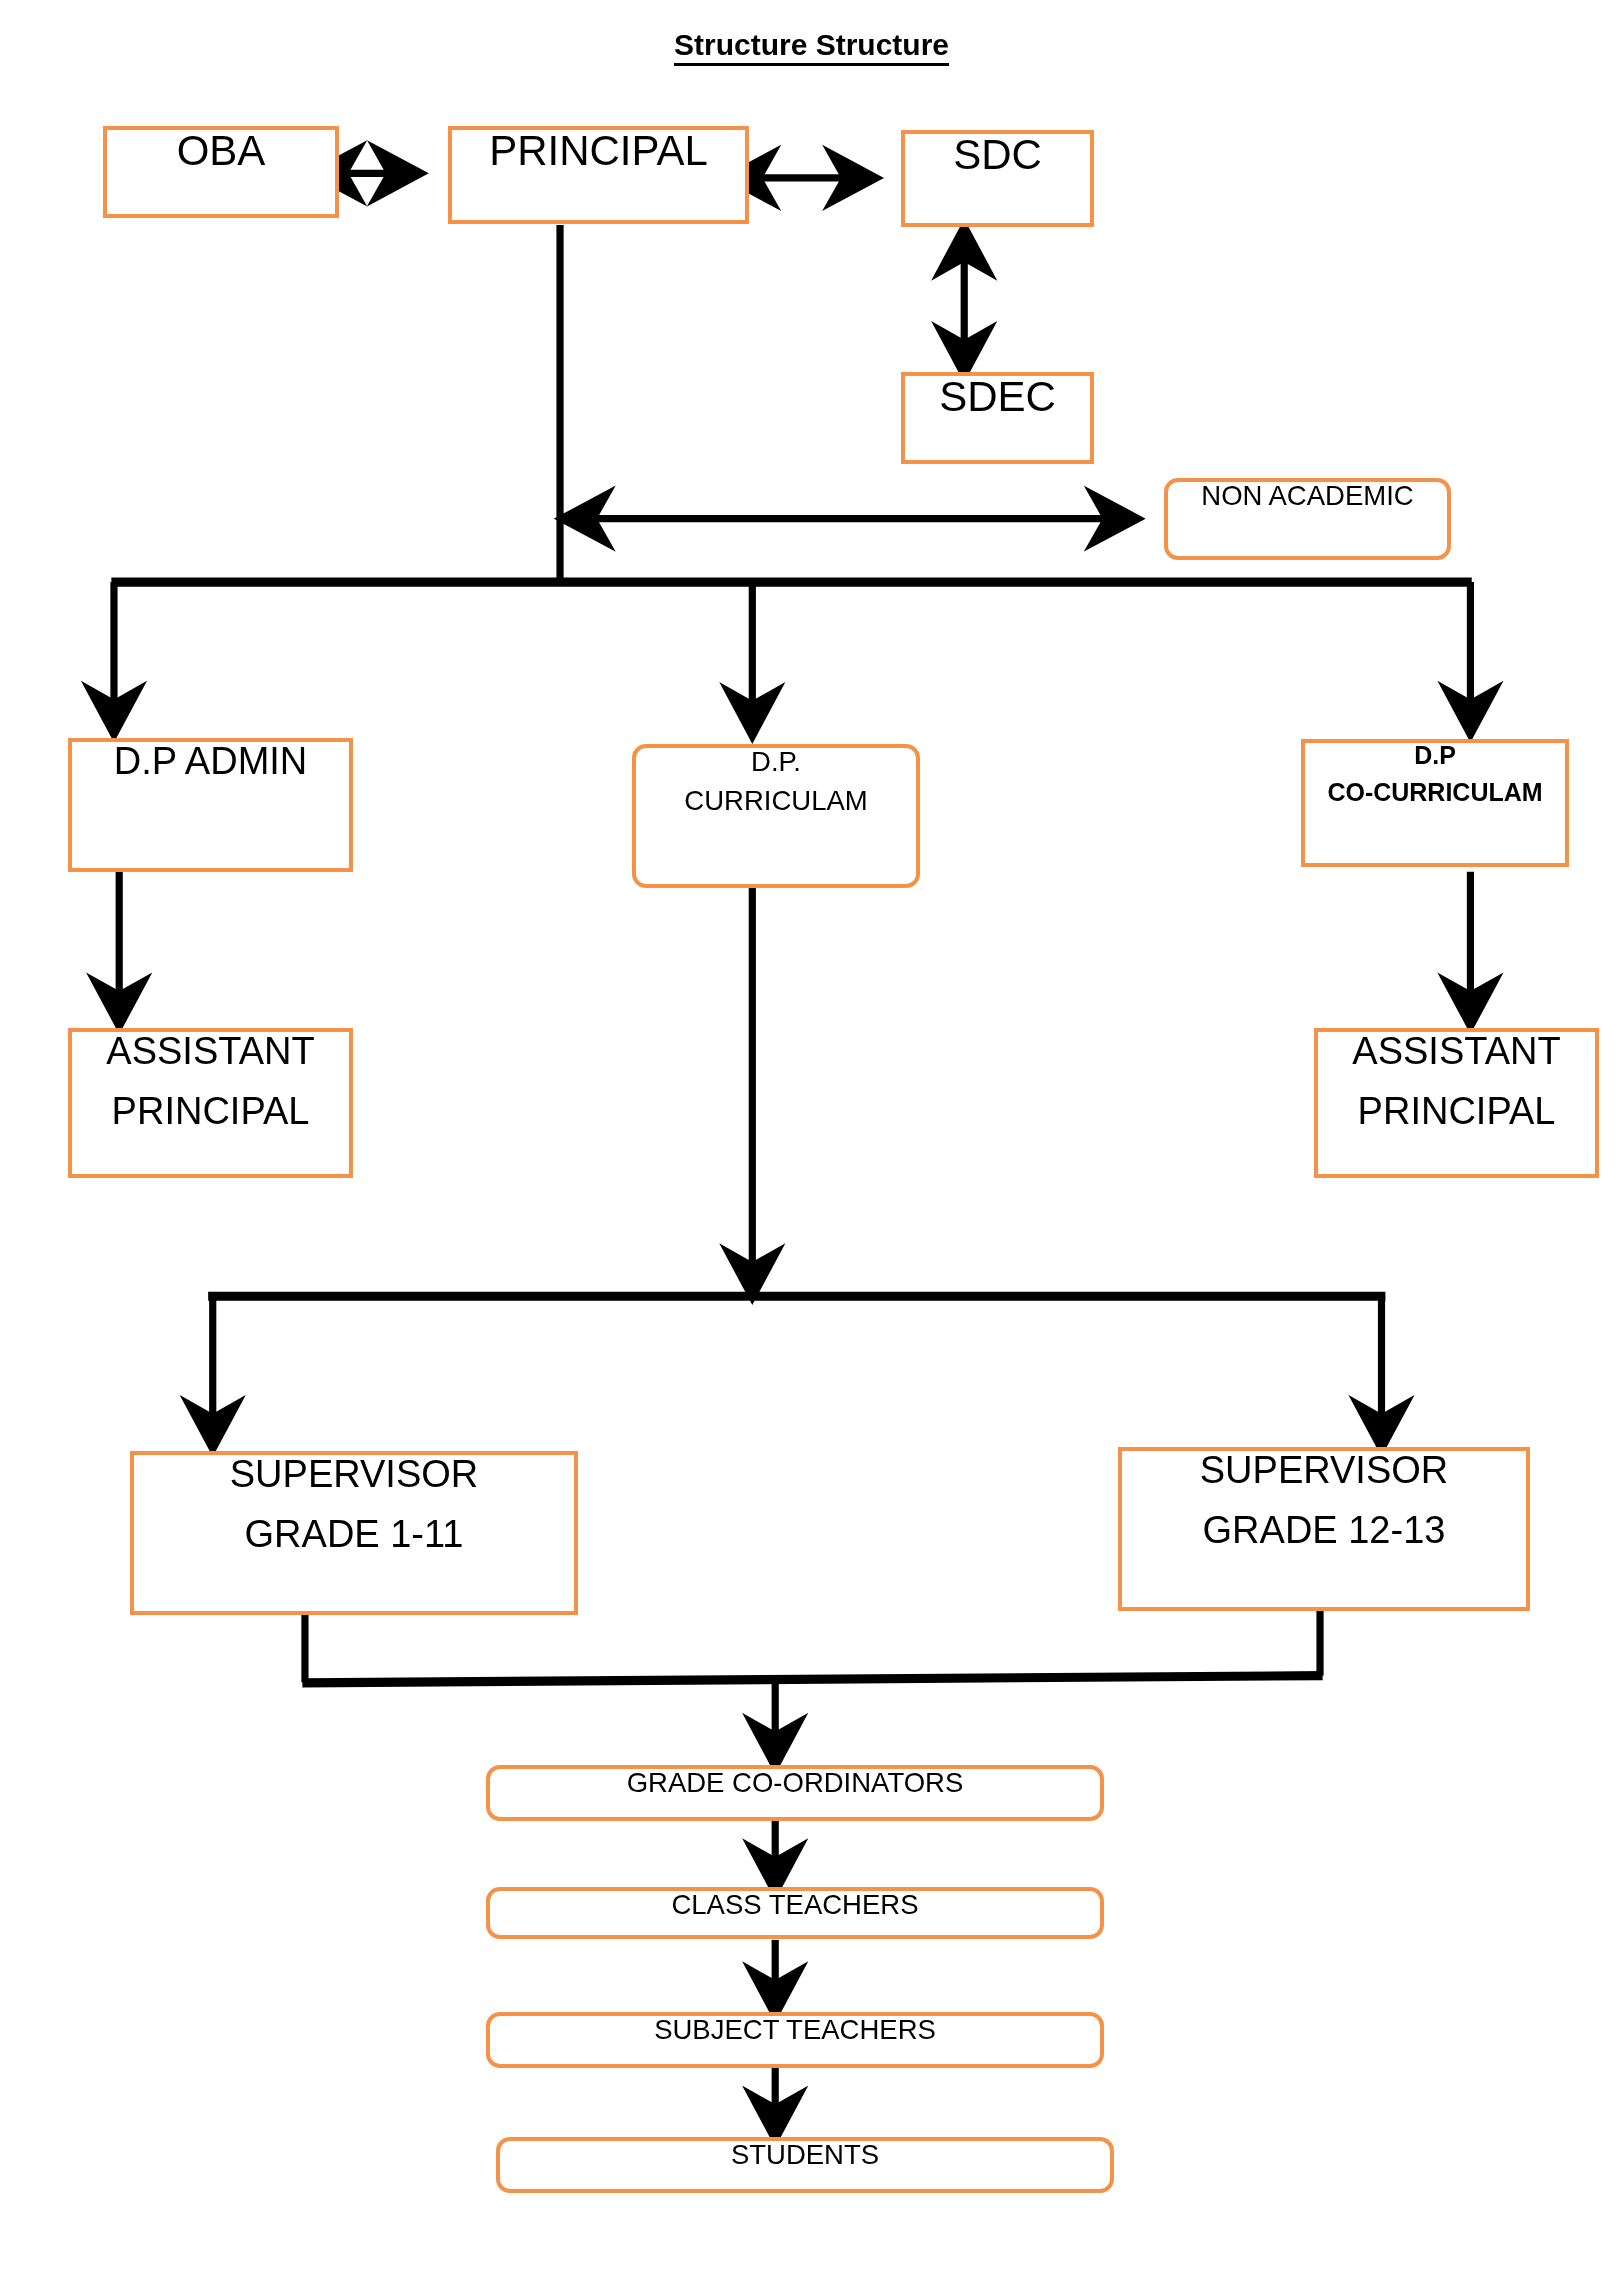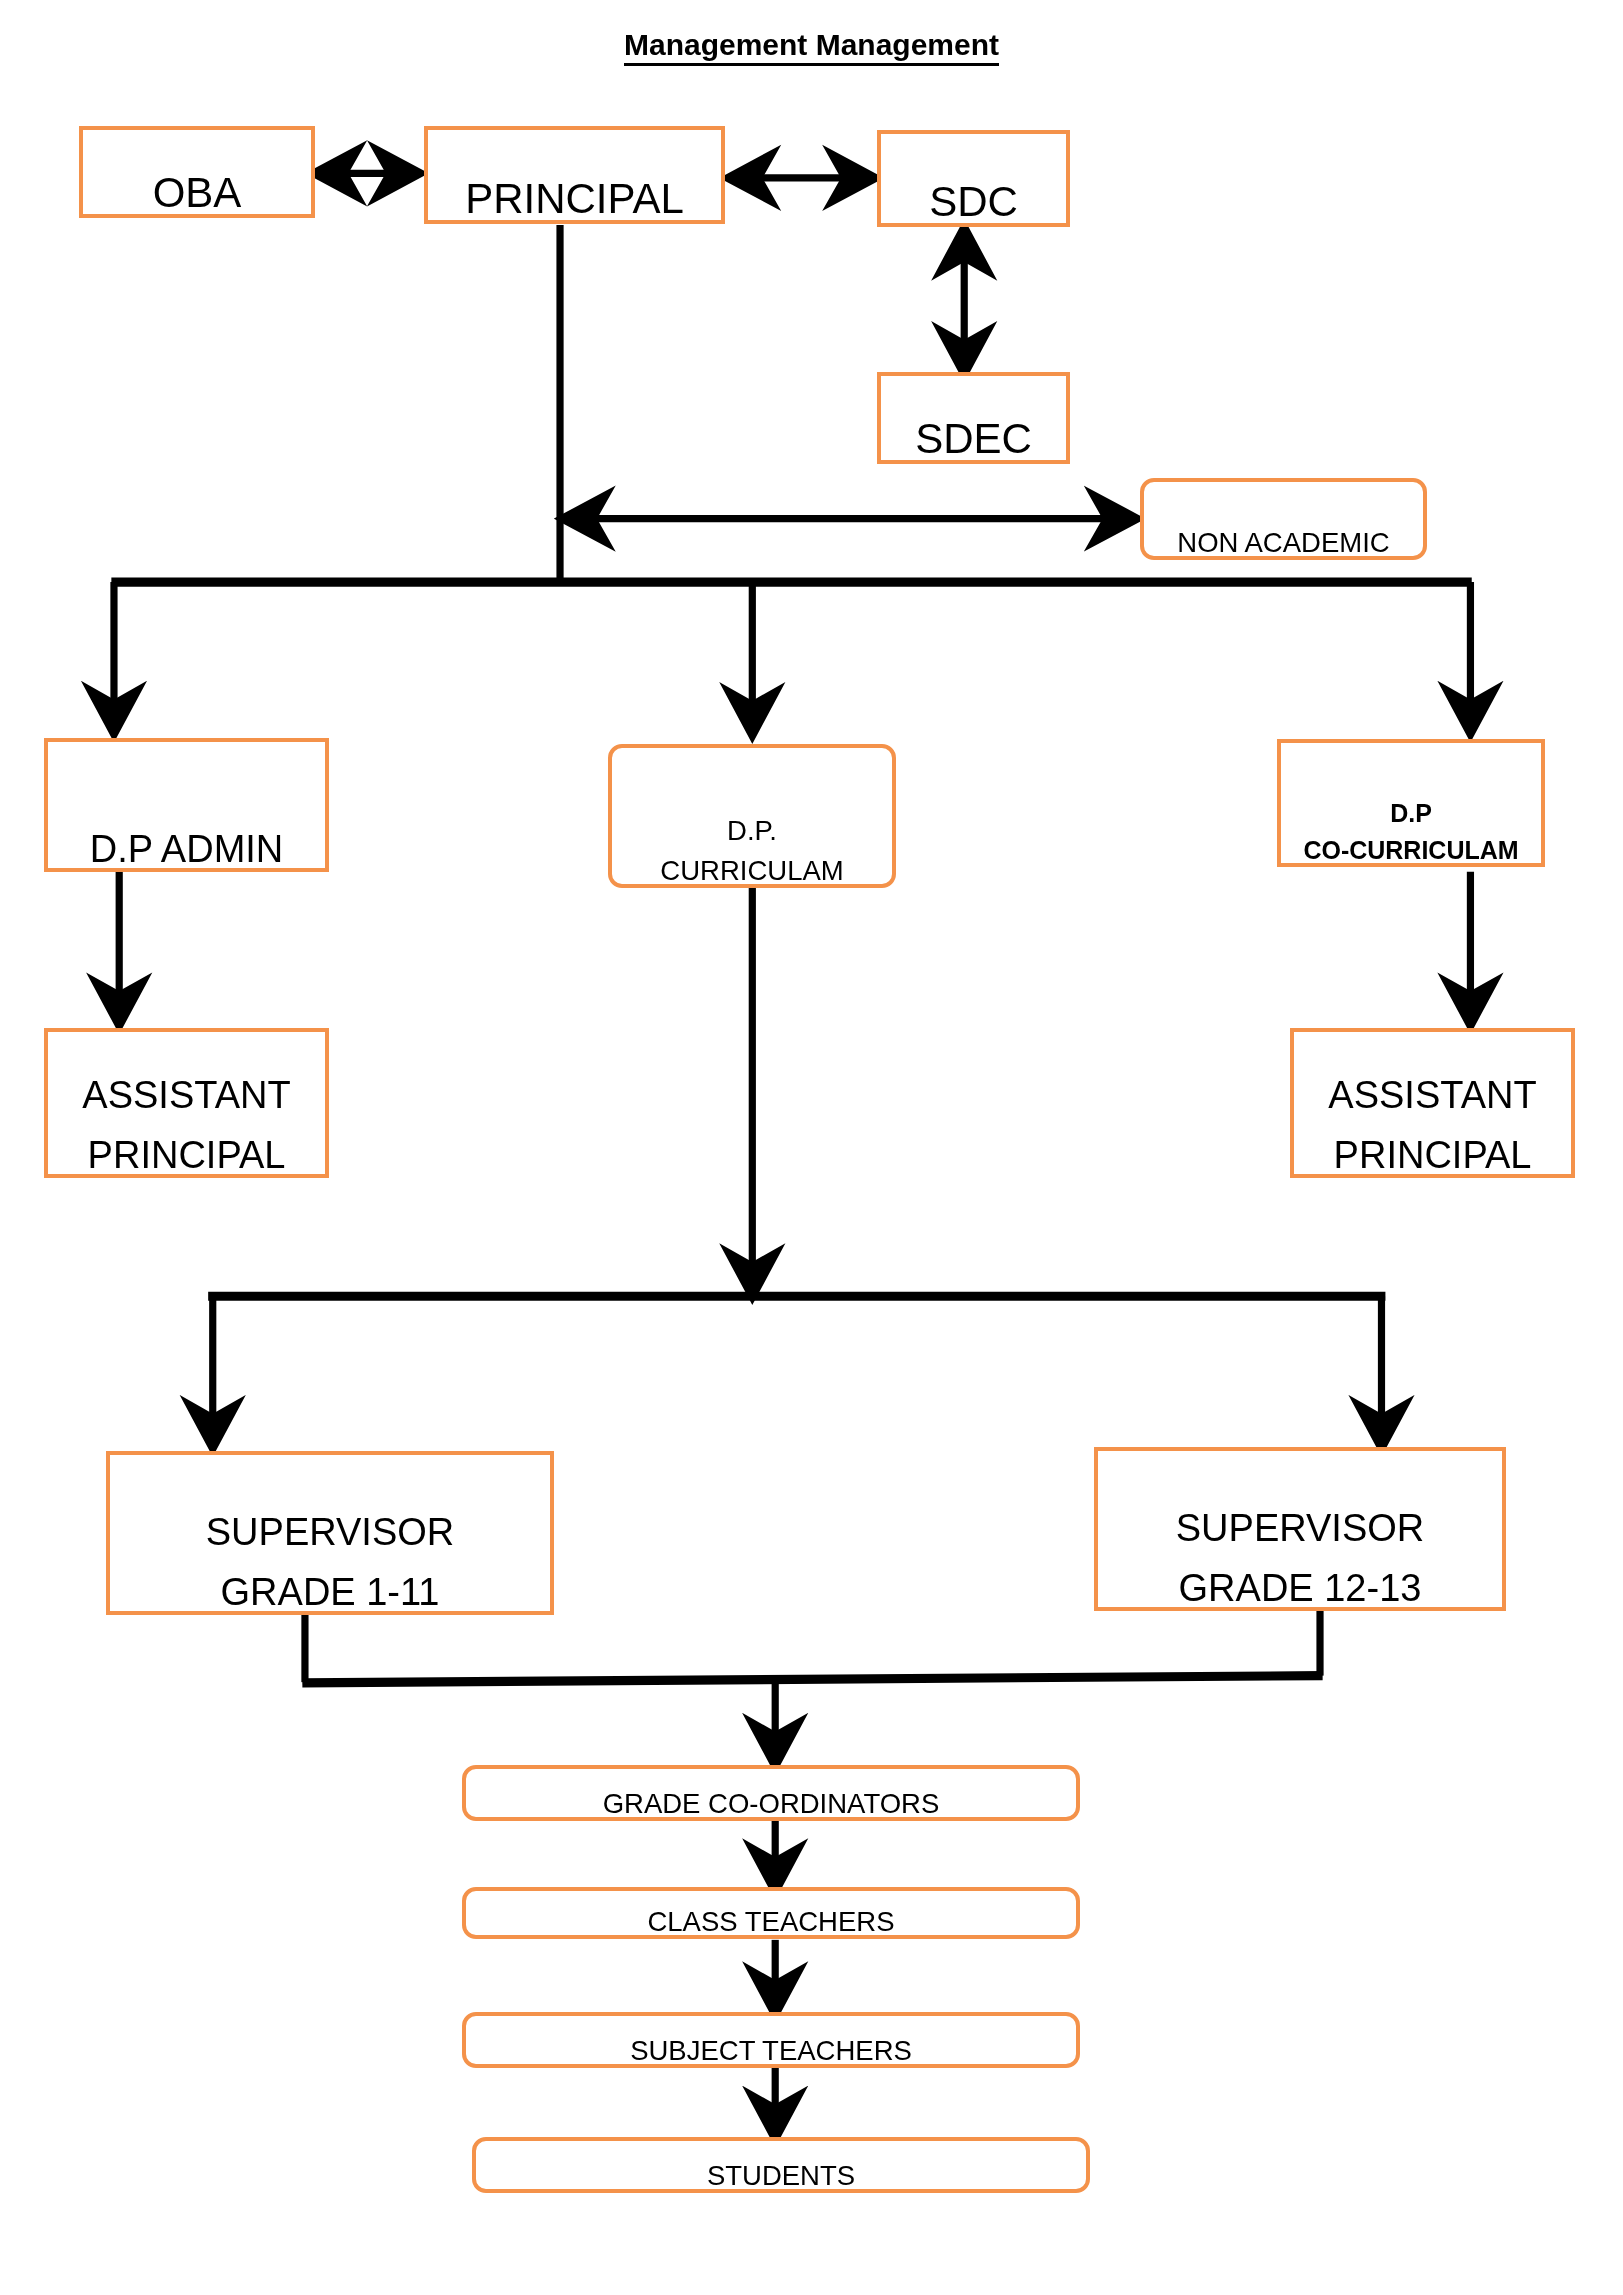--- a/index.html
+++ b/index.html
@@ -43,46 +43,47 @@
     padding-bottom: 2.6px;
   }
   .node {
     position: absolute;
     box-sizing: border-box;
     background: #ffffff;
     border: 4.6px solid #F4924A;
     display: flex;
     flex-direction: column;
     align-items: center;
-    justify-content: flex-end;
+    justify-content: flex-start;
     color: #000000;
     text-align: center;
     line-height: 1.0;
     z-index: 3;
+    margin-left: 24px;
   }
   .node .line {
     display: block;
     white-space: nowrap;
   }
   
   .sz-xl  { font-size: 42px; }
   .sz-lg  { font-size: 38px; }
   .sz-sm  { font-size: 27.5px; border-radius: 14px; }
   .sz-xs  { font-size: 25px; }
   .w-bold { font-weight: bold; }
   .gap-2 .line + .line { margin-top: 22px; }
   .gap-1 .line + .line { margin-top: 11.8px; }
 </style>
 </head>
 <body>
 
 <div id="canvas">
 
   <div class="chart-title">
-    <span>Management Management</span>
+    <span>Structure Structure</span>
   </div>
 
   <svg id="connectors" viewBox="0 0 2481 3509" xmlns="http://www.w3.org/2000/svg">
     <defs>
       <marker id="arrEnd" markerWidth="10" markerHeight="10" refX="7.2" refY="5" orient="auto" markerUnits="strokeWidth">
         <path d="M0,0.4 L8.6,5 L0,9.6 L2.6,5 Z" fill="#000000"></path>
       </marker>
       <marker id="arrStart" markerWidth="10" markerHeight="10" refX="1.4" refY="5" orient="auto" markerUnits="strokeWidth">
         <path d="M8.6,0.4 L0,5 L8.6,9.6 L6,5 Z" fill="#000000"></path>
       </marker>

